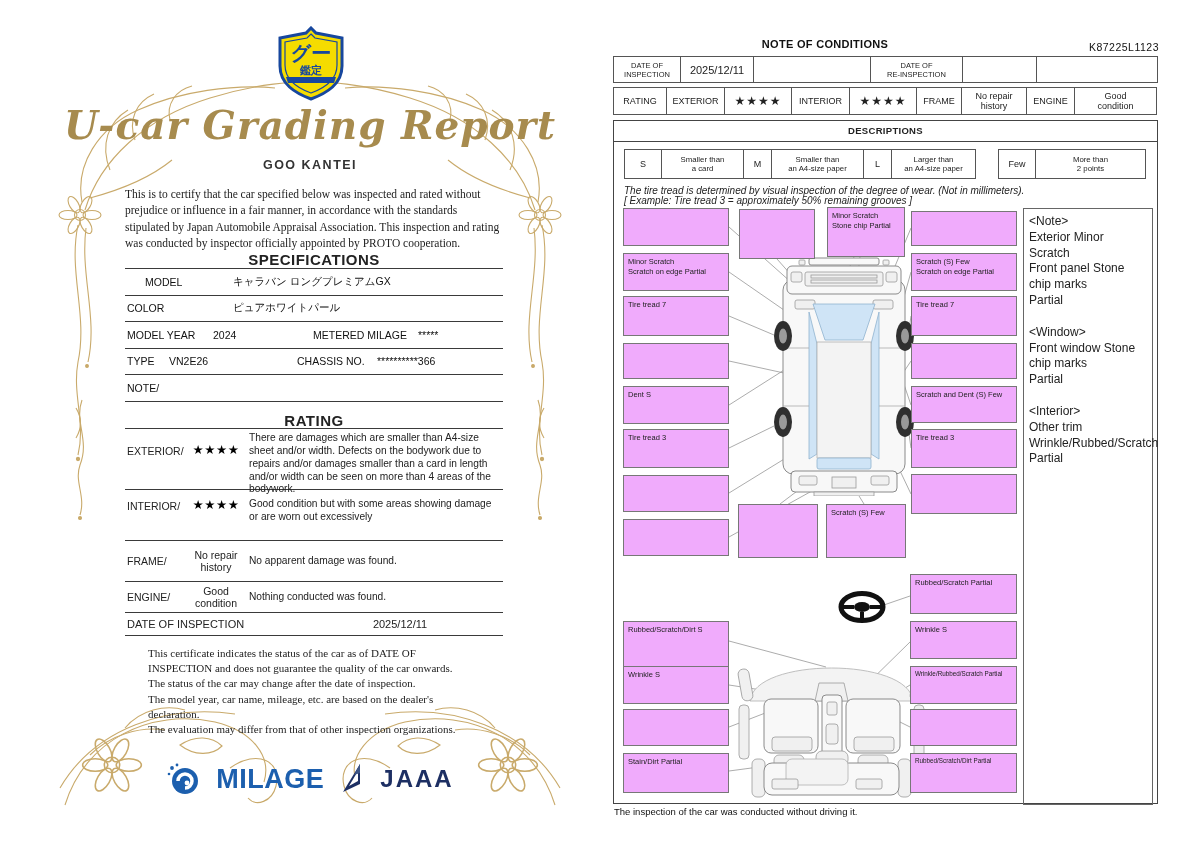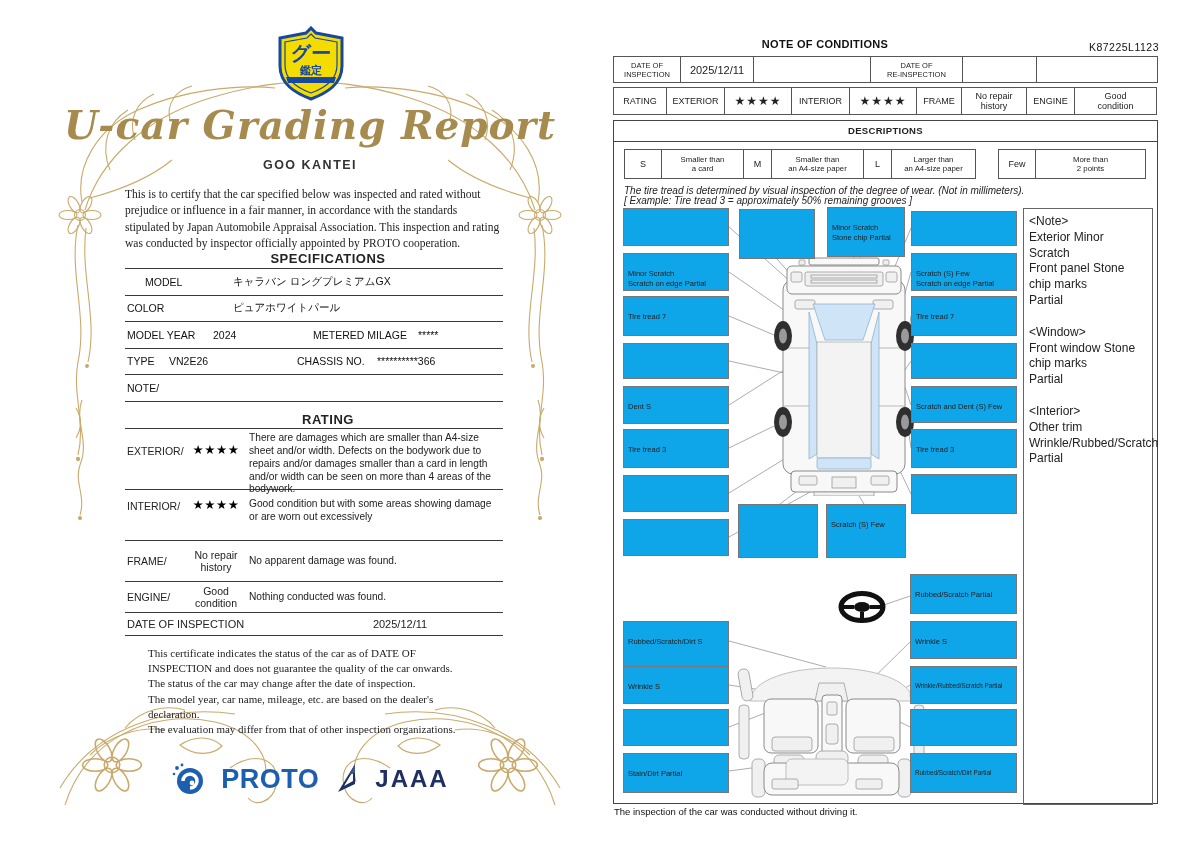--- a/index.html
+++ b/index.html
@@ -14,21 +14,21 @@
   
   #ornament{left:0;top:0;width:560px;height:830px;}
   .shield{left:244px;top:16px;width:74px;height:76px;}
   .cert-title{top:92px;left:0;width:100%;text-align:center;
     font-family:"DejaVu Serif",serif;font-style:italic;font-weight:bold;
     font-size:39px;color:#a78b4e;letter-spacing:1px;}
   .cert-sub{top:148px;left:0;width:100%;text-align:center;font-size:12.5px;
     font-weight:bold;letter-spacing:1.5px;color:#333;}
   .cert-p{left:95px;top:176px;width:378px;font-family:"Liberation Serif",serif;
     font-size:11.5px;line-height:1.42;color:#222;}
-  .sec-head{left:109px;width:378px;text-align:center;font-size:13px;font-weight:bold;
+  .sec-head{left:95px;width:378px;text-align:center;font-size:15px;font-weight:bold;
     letter-spacing:0.5px;color:#222;}
   .spec{left:95px;top:258px;width:378px;border-top:1.5px solid #3a3a3a;}
   .spec-row{display:flex;align-items:center;border-bottom:1.5px solid #3a3a3a;
     height:25.5px;font-size:10.5px;color:#111;}
   .spec-row span{display:inline-block;}
   .rate{left:95px;top:418px;width:378px;border-top:1.5px solid #3a3a3a;}
   .rate-row{display:flex;border-bottom:1.5px solid #3a3a3a;font-size:10.5px;align-items:center;}
   .rl{width:62px;padding-left:2px;flex:none;}
   .rm{width:54px;flex:none;text-align:center;}
   .stars{font-size:12.5px;letter-spacing:0.5px;color:#000;}
@@ -59,22 +59,22 @@
   .desc-head{position:absolute;left:0;top:0;width:100%;height:20px;line-height:20px;
     text-align:center;font-weight:bold;font-size:9.5px;border-bottom:1px solid #444;
     letter-spacing:0.3px;}
   .legend{position:absolute;display:flex;height:30px;border:1px solid #555;box-sizing:border-box;}
   .legend>div{display:flex;align-items:center;justify-content:center;text-align:center;
     border-left:1px solid #555;white-space:pre-line;box-sizing:border-box;}
   .legend>div:first-child{border-left:none;}
   .lg-code{font-size:9px;}
   .lg-text{font-size:7.8px;line-height:1.18;}
   .tirenote{font-size:10px;color:#222;font-style:italic;}
-  .abox{position:absolute;border:1px solid #777;background:#0ea5e9;font-size:7.5px;
-    line-height:1.3;padding:15px 4px;white-space:pre-line;color:#222;box-sizing:border-box;}
+  .abox{position:absolute;border:1px solid #777;background:#f0abfc;font-size:7.5px;
+    line-height:1.3;padding:3px 4px;white-space:pre-line;color:#222;box-sizing:border-box;}
   .abox.sm{font-size:6.3px;}
   .notes{position:absolute;left:409px;top:87px;width:130px;height:597px;border:1px solid #666;
     padding:5px;font-size:12px;line-height:1.32;white-space:pre-line;box-sizing:border-box;color:#222;}
   .leader{position:absolute;left:0;top:0;width:543px;height:682px;pointer-events:none;}
   .leader line{stroke:#888;stroke-width:0.7;}
   .rp-footer{left:4px;top:796px;font-size:9.5px;color:#111;}
 
   
   .s1{fill:#f8f8f8;stroke:#8a8a8a;stroke-width:1;}
   .s2{fill:#f0f0f0;stroke:#9a9a9a;stroke-width:0.8;}
@@ -214,21 +214,21 @@
 
   <div class="a logos">
     <svg width="34" height="34" viewBox="0 0 34 34">
       <circle cx="6" cy="6" r="1.9" fill="#1c5fae"></circle>
       <circle cx="11" cy="3" r="1.4" fill="#1c5fae"></circle>
       <circle cx="3" cy="12" r="1.3" fill="#1c5fae"></circle>
       <circle cx="19" cy="19" r="13" fill="#1c5fae"></circle>
       <path d="M12,19 a7,7 0 1 1 7,7" stroke="#ffffff" stroke-width="3.5" fill="none"></path>
       <circle cx="21" cy="21" r="2.4" fill="#ffffff"></circle>
     </svg>
-    <span class="proto-text">PROTO</span>
+    <span class="proto-text">MILAGE</span>
     <svg width="24" height="32" viewBox="0 0 24 32">
       <path d="M20,1 L3,29 L20,21 Z" fill="#1d2f63"></path>
       <path d="M18,8 L9,23 L18,18 Z" fill="#ffffff"></path>
       <path d="M20,1 L20,10 L14,12 Z" fill="#3d5587"></path>
     </svg>
     <span class="jaaa-text">JAAA</span>
   </div>
 </div>
 
 <div id="right-page" class="page">

